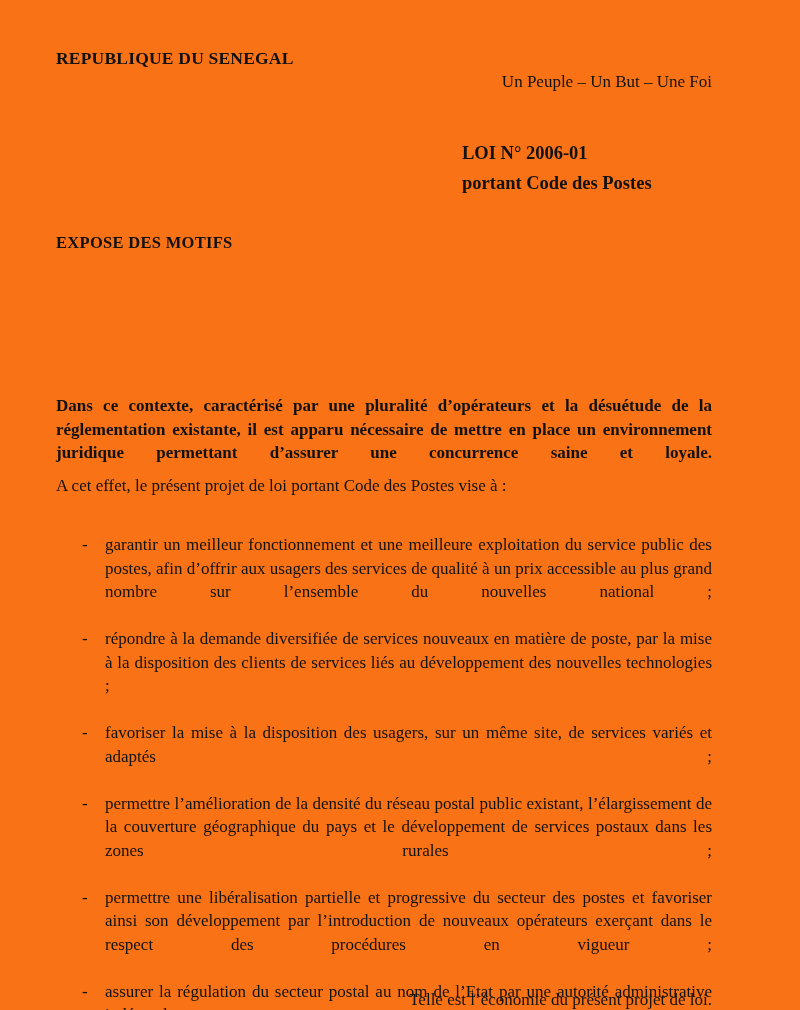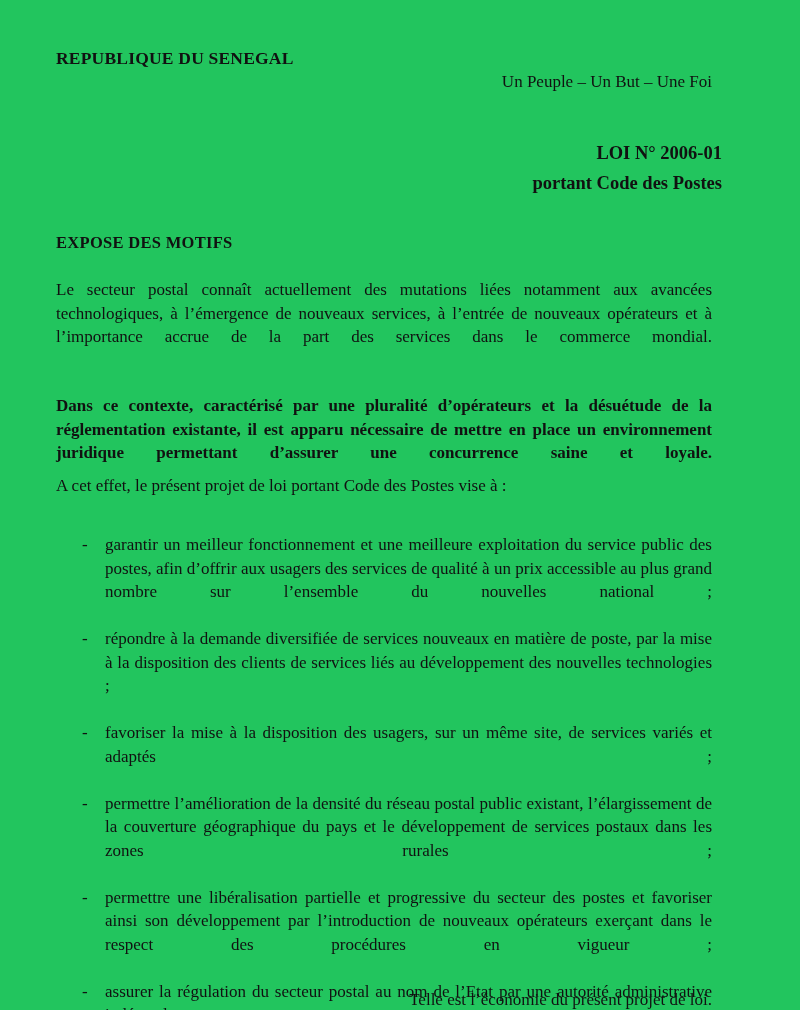--- a/index.html
+++ b/index.html
@@ -12,21 +12,21 @@
     height: 1010px;
     font-family: "Liberation Serif", "DejaVu Serif", serif;
     color: #111111;
     -webkit-font-smoothing: antialiased;
   }
 
   .page {
     position: relative;
     width: 800px;
     height: 1010px;
-    background: #22c55e;
+    background: #f97316;
     overflow: hidden;
   }
 
   
   .col {
     position: absolute;
     left: 56px;
     width: 656px;
   }
 
@@ -46,21 +46,21 @@
     margin: 0;
     text-align: right;
   }
 
   
   .titleblock {
     position: absolute;
     left: 462px;
     width: 260px;
     top: 138px;
-    text-align: right;
+    text-align: left;
   }
   .titleblock .line {
     font-size: 18.5px;
     font-weight: bold;
     line-height: 30px;
     white-space: nowrap;
   }
   .titleblock .line.indent { padding-left: 0px; }
 
   
@@ -131,21 +131,20 @@
     <p class="motto">Un Peuple – Un But – Une Foi</p>
   </div>
 
   <div class="titleblock">
     <div class="line">LOI N° 2006-01</div>
     <div class="line indent">portant Code des Postes</div>
   </div>
 
   <div class="col section-heading">EXPOSE DES MOTIFS</div>
 
-  <p class="col para" id="para-1">Le secteur postal connaît actuellement des mutations liées notamment aux avancées technologiques,  à l’émergence de nouveaux services,  à l’entrée de nouveaux opérateurs et à  l’importance accrue de la part des services dans le commerce mondial.</p>
 
   <p class="col para" id="para-2">Dans ce contexte, caractérisé par une pluralité d’opérateurs et la désuétude de la réglementation existante, il est apparu nécessaire de mettre en place un environnement juridique permettant d’assurer une concurrence saine et loyale.</p>
 
   <p class="col para" id="para-3">A cet effet, le présent projet de loi portant Code des Postes vise à :</p>
 
   <div class="col list">
 
     <div class="list-item">
       <span class="marker">-</span>
       <span class="item-text">garantir un meilleur fonctionnement et une meilleure exploitation du service public des postes, afin d’offrir aux usagers des services de qualité à un prix accessible au plus grand nombre sur l’ensemble du nouvelles national ;</span>

